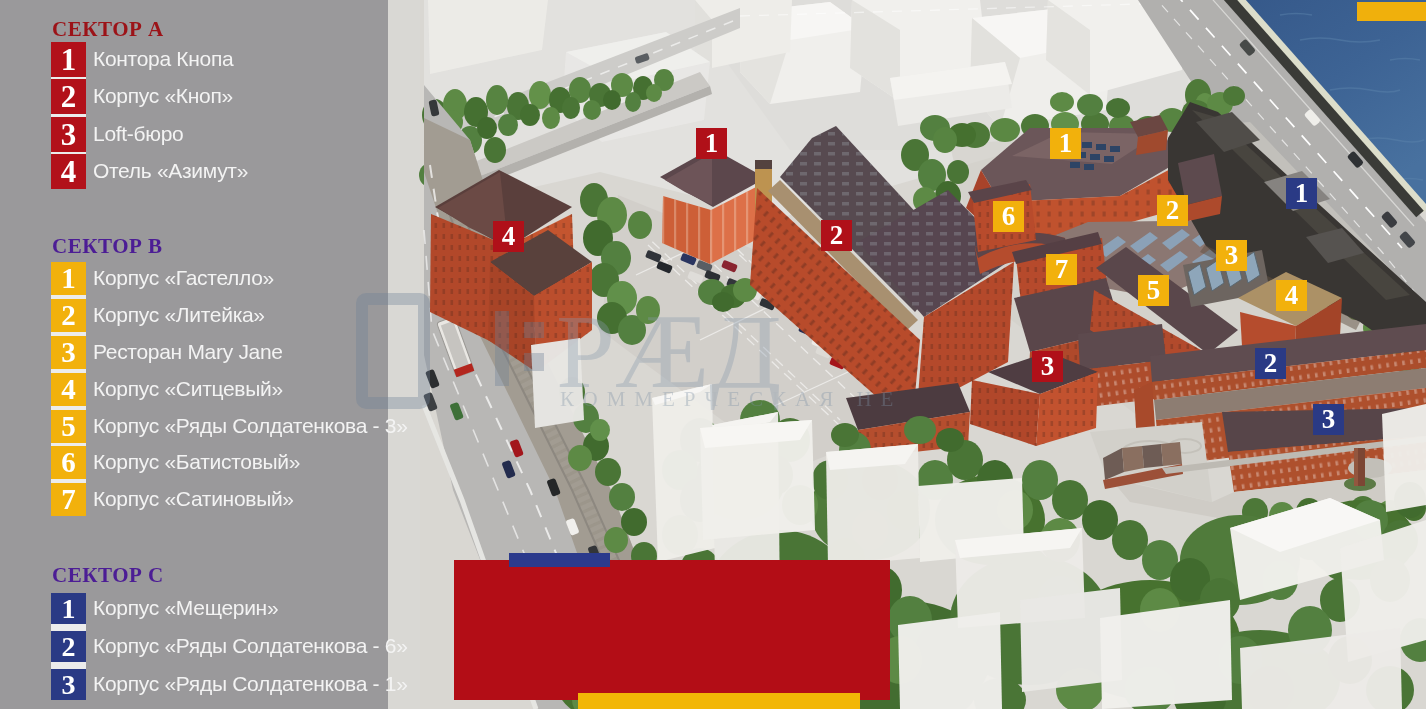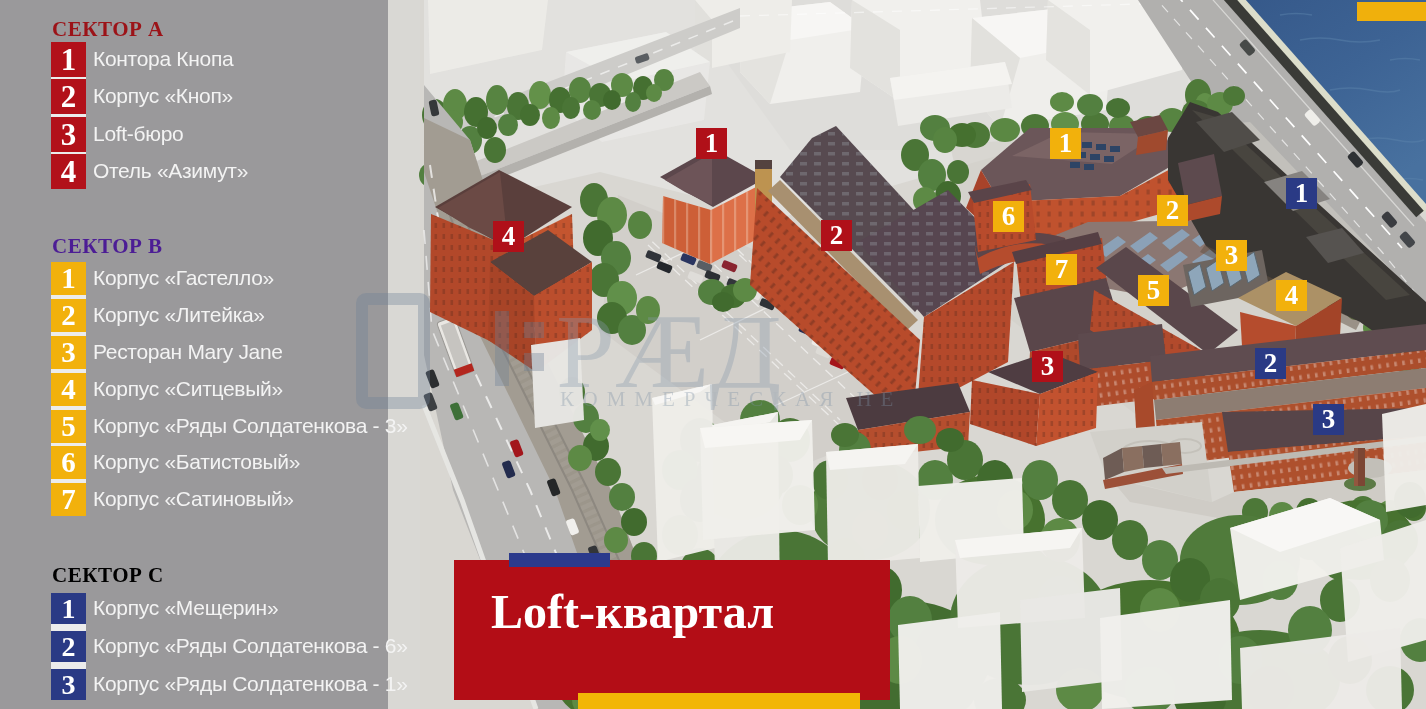--- a/index.html
+++ b/index.html
@@ -752,21 +752,21 @@
     </div>
   <div class="row" style="top:446px;">
       <div class="sq" style="height:33px;line-height:33px;font-size:29px;background:#f2b10c;">6</div>
       <div class="lbl" style="top:4px;">Корпус «Батистовый»</div>
     </div>
   <div class="row" style="top:483px;">
       <div class="sq" style="height:33px;line-height:33px;font-size:29px;background:#f2b10c;">7</div>
       <div class="lbl" style="top:4px;">Корпус «Сатиновый»</div>
     </div>
 
-  <div class="hdr" style="top:563px;color:#000000;">СЕКТОР C</div>
+  <div class="hdr" style="top:563px;color:#4c1d95;">СЕКТОР C</div>
   <div style="position:absolute;left:51px;top:593px;width:35px;height:107px;background:#ececec;"></div>
 
   <div class="row" style="top:593px;">
       <div class="sq" style="height:31px;line-height:31px;font-size:28px;background:#2a3a85;">1</div>
       <div class="lbl" style="top:3px;text-align:center;">Корпус «Мещерин»</div>
     </div>
   <div class="row" style="top:631px;">
       <div class="sq" style="height:31px;line-height:31px;font-size:28px;background:#2a3a85;">2</div>
       <div class="lbl" style="top:3px;">Корпус «Ряды Солдатенкова - 6»</div>
     </div>
@@ -789,21 +789,20 @@
 <div class="mk myel" style="left:1046px;top:254px;">7</div>
 <div class="mk mblu" style="left:1286px;top:178px;">1</div>
 <div class="mk mblu" style="left:1255px;top:348px;">2</div>
 <div class="mk mblu" style="left:1313px;top:404px;">3</div>
 
 <div style="position:absolute;z-index:3;left:1357px;top:2px;width:69px;height:19px;background:#f0b00c;"></div>
 
 <div id="bannerblue"></div>
 <div id="banner">
 
-  <div class="bt1">Loft-квартал</div>
 
 </div>
 <div id="banneryellow"></div>
 
 <svg id="wm" width="1426" height="709" viewBox="0 0 1426 709">
   <g opacity="0.35">
 
     <rect x="362" y="299" width="62" height="104" fill="none" stroke="#6e8096" stroke-width="12" rx="4"></rect>
     <rect x="495" y="311" width="14" height="75" fill="#6e8096"></rect>
     <rect x="524" y="322" width="20" height="16" fill="#6e8096"></rect>

